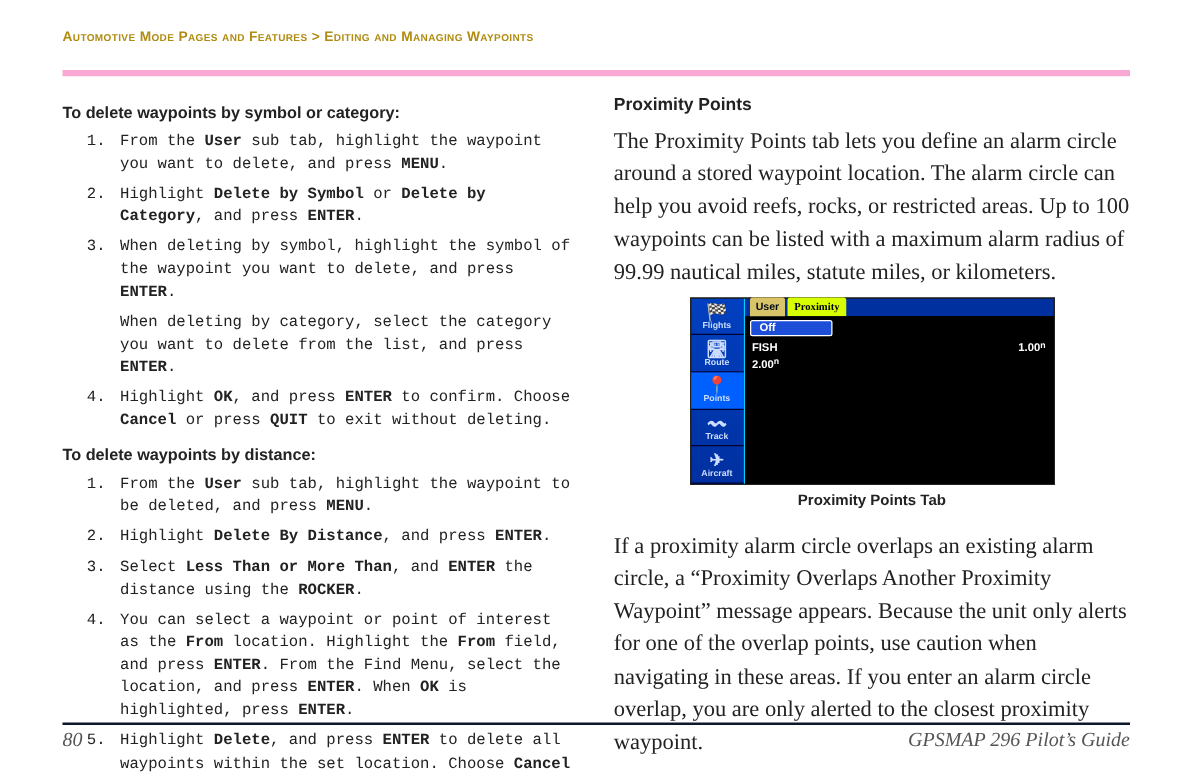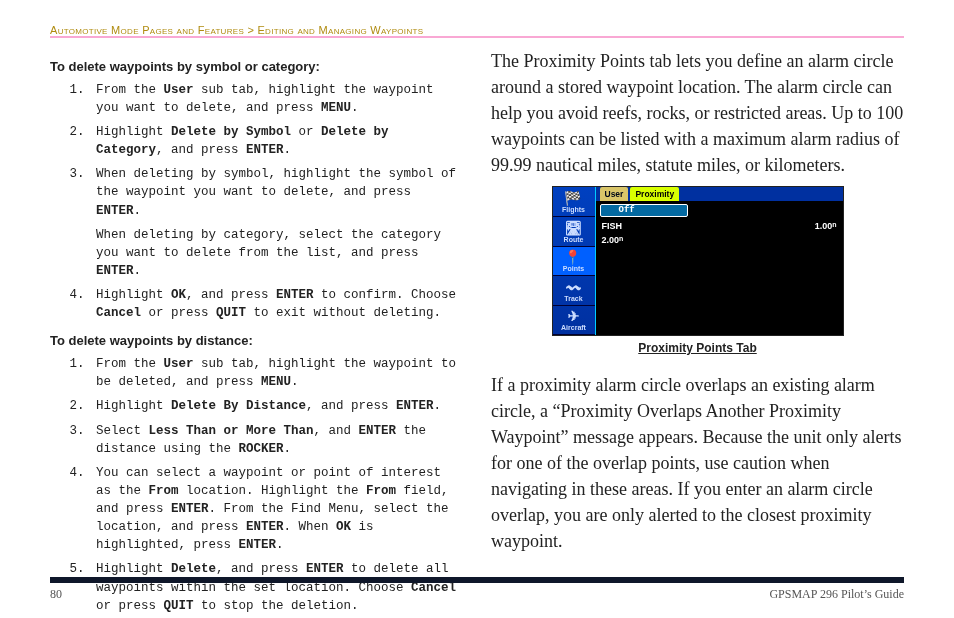--- a/index.html
+++ b/index.html
@@ -9,26 +9,27 @@
     color: #222;
     width: 954px;
     height: 618px;
     box-sizing: border-box;
     padding: 24px 50px 16px 50px;
     position: relative;
   }
   .breadcrumb {
     font-size: 11px;
     color: #b08c10;
-    border-bottom: 2px solid #f9a8d4;
-    padding-bottom: 0;
+    border-bottom: 5px solid #f9a8d4;
+    padding-bottom: 20px;
     margin-bottom: 10px;
     letter-spacing: 0.3px;
     font-variant: small-caps;
     text-transform: none;
+    font-weight: bold;
   }
   .columns {
     display: flex;
     gap: 28px;
   }
   .col {
     flex: 1;
     font-size: 12.5px;
     line-height: 1.45;
   }
@@ -60,21 +61,20 @@
   .fig {
     display: flex;
     flex-direction: column;
     align-items: center;
     margin: 8px 0 14px 0;
   }
   .fig-caption {
     font-weight: bold;
     font-size: 12px;
     margin-top: 4px;
-    text-decoration: underline;
   }
   
   .gps {
     width: 290px;
     height: 148px;
     background: #000;
     display: flex;
     border: 1px solid #222;
   }
   .gps-side {
@@ -111,42 +111,41 @@
     padding-left: 4px;
     gap: 2px;
   }
   .gps-tab {
     font-size: 8.5px;
     font-weight: bold;
     padding: 1px 5px;
     border-radius: 2px 2px 0 0;
   }
   .gps-tab.inactive { background: #ffe060; color: #000; opacity: .85; }
-  .gps-tab.active { background: #d8ff00; color: #000; }
+  .gps-tab.active { background: #d8ff00; color: #000; font-family: Liberation Serif, serif; }
   .gps-body {
     flex: 1;
     background: #000;
     color: #fff;
     font-family: Arial, sans-serif;
     font-size: 9px;
     font-weight: bold;
     padding: 2px 4px;
   }
   .gps-label { color: #ffe060; font-size: 8px; font-weight: bold; }
   .gps-field {
-    background: #0369a1;
+    background: #1d4ed8;
     border: 1px solid #fff;
     border-radius: 2px;
-    padding: 0 18px;
+    padding: 0 7px;
     margin: 1px 0 3px 0;
     display: inline-block;
     min-width: 50px;
     height: 11px;
     line-height: 11px;
-    font-family: Liberation Mono, monospace;
   }
   .gps-hdr {
     display: flex;
     color: #ffe060;
     font-size: 8px;
     border-top: 1px solid #333;
     border-bottom: 1px solid #333;
     padding: 1px 2px;
   }
   .gps-hdr .l { flex: 1; }
@@ -156,24 +155,25 @@
     color: #fff;
     font-size: 9px;
   }
   .gps-row .l { flex: 1; }
   .gps-row .r { text-align: right; }
   .footer {
     position: absolute;
     left: 50px;
     right: 50px;
     bottom: 16px;
-    border-top: 6px solid #0f172a;
+    border-top: 2px solid #0f172a;
     display: flex;
     justify-content: space-between;
-    font-size: 12px;
+    font-style: italic;
+    font-size: 16px;
     color: #555;
     padding-top: 4px;
     font-family: Georgia, serif;
   }
   .sup { font-size: 7px; vertical-align: top; }
 </style>
 </head>
 <body>
 
 <div class="breadcrumb">
@@ -215,20 +215,21 @@
       <li>
         <span>You can select a waypoint or point of interest as the </span><b>From</b><span> location. Highlight the </span><b>From</b><span> field, and press </span><b>ENTER</b><span>. From the Find Menu, select the location, and press </span><b>ENTER</b><span>. When </span><b>OK</b><span> is highlighted, press </span><b>ENTER</b><span>.</span>
       </li>
       <li>
         <span>Highlight </span><b>Delete</b><span>, and press </span><b>ENTER</b><span> to delete all waypoints within the set location. Choose </span><b>Cancel</b><span> or press </span><b>QUIT</b><span> to stop the deletion.</span>
       </li>
     </ol>
   </div>
 
   <div class="col">
+    <div class="section-h">Proximity Points</div>
     <div class="serif">The Proximity Points tab lets you define an alarm circle around a stored waypoint location. The alarm circle can help you avoid reefs, rocks, or restricted areas. Up to 100 waypoints can be listed with a maximum alarm radius of 99.99 nautical miles, statute miles, or kilometers.</div>
 
     <div class="fig">
       <div class="gps">
         <div class="gps-side">
           <div class="gps-side-item">
               <span class="ic">🏁</span>
               <span>Flights</span>
             </div>
           <div class="gps-side-item">

